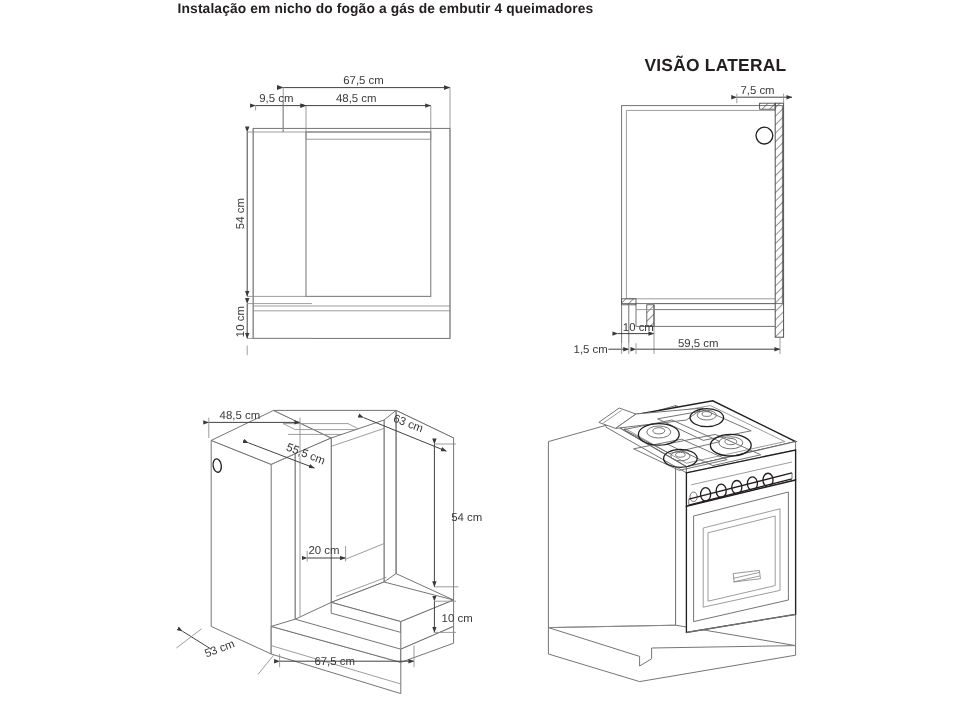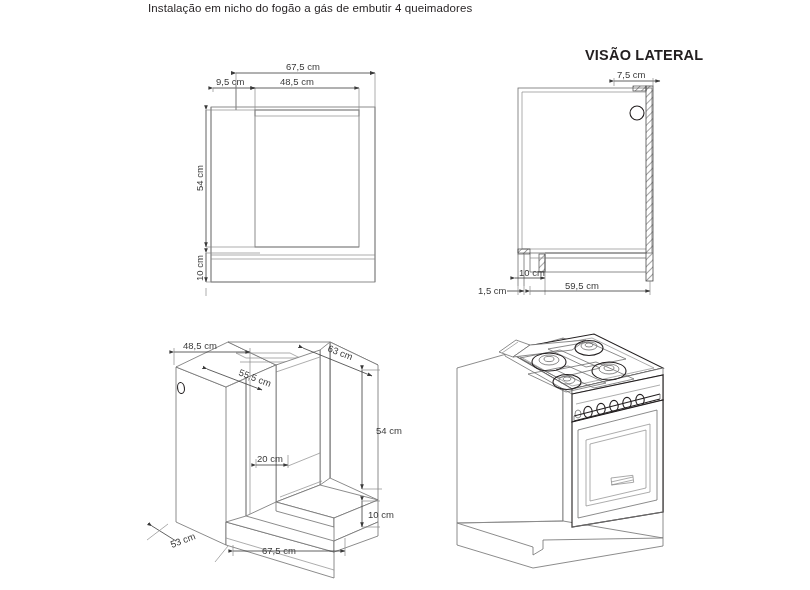--- a/index.html
+++ b/index.html
@@ -4,28 +4,28 @@
 <style>
   html,body{margin:0;padding:0;}
   body{
     width:810px;height:590px;background:#ffffff;
     font-family:"Liberation Sans",sans-serif;color:#231f20;
     position:relative;overflow:hidden;
   }
   .page{position:absolute;inset:0;}
   .title{
     position:absolute;left:148px;top:2px;
-    font-size:11.5px;font-weight:normal;letter-spacing:.1px;color:#231f20;
+    font-size:11.5px;font-weight:bold;letter-spacing:.1px;color:#231f20;
   }
   .view-heading{
     position:absolute;font-size:14.5px;font-weight:bold;color:#231f20;
     letter-spacing:.2px;white-space:nowrap;
   }
   #h-frontal{left:251px;top:34px;}
-  #h-lateral{left:537px;top:47px;margin-left:48px;}
+  #h-lateral{left:537px;top:47px;}
   svg{position:absolute;left:0;top:0;overflow:visible;}
   .dimtxt{font-family:"Liberation Sans",sans-serif;font-size:9.5px;fill:#3a3a3a;}
   .ln{stroke:#6f6f6f;stroke-width:.8;fill:none;}
   .ln-d{stroke:#3a3a3a;stroke-width:.8;fill:none;}
   .ln-h{stroke:#231f20;stroke-width:1.1;fill:none;}
   .ln-t{stroke:#8a8a8a;stroke-width:.7;fill:none;}
   .fillw{fill:#ffffff;}
 </style>
 </head>
 <body>

